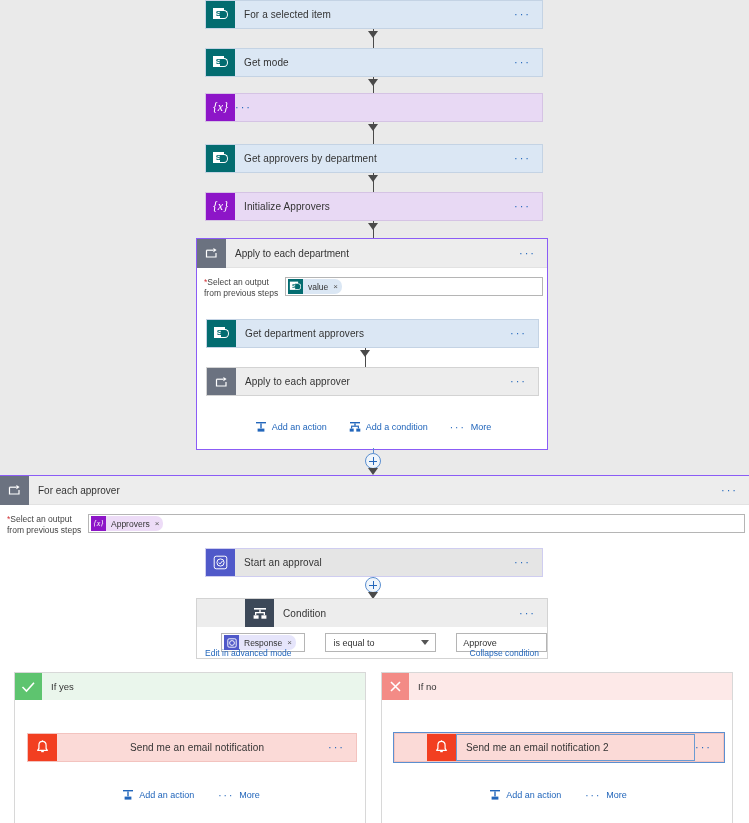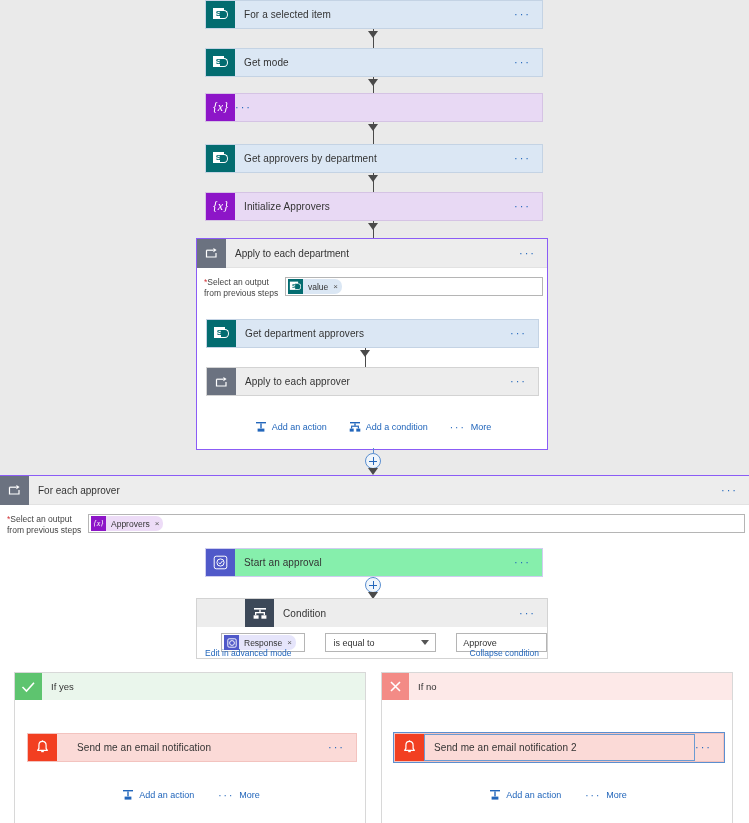--- a/index.html
+++ b/index.html
@@ -35,21 +35,21 @@
     color: #2266bb; font-size: 11px; letter-spacing: 2px; line-height: 1;
   }
 
   
   .t-sharepoint { background: #dbe7f4; border-color: #c4d3e4; }
   .t-sharepoint .ico { background: #036c70; }
   .t-variable  { background: #e8d9f4; border-color: #d5c3e4; }
   .t-variable .ico { background: #8d15c8; }
   .t-loop      { background: #ededed; border-color: #d3d3d3; }
   .t-loop .ico { background: #6b7280; }
-  .t-approval  { background: #86efac; border-color: #cfcdf0; }
+  .t-approval  { background: #e5e5e5; border-color: #cfcdf0; }
   .t-approval .ico { background: #5059c9; }
   .t-condition { background: #ededed; border-color: #d3d3d3; padding-left: 48px; }
   .t-condition .ico { background: #3c4858; }
   .t-notify    { background: #fbdad7; border-color: #f3c3bf; }
   .t-notify .ico { background: #f23f21; }
 
   .card.selected { outline: 1px solid #5b8fd0; outline-offset: 0; }
   .card.selected .title-wrap {
     border: 1px solid #6b9bd2; background: #fbdad7;
   }
@@ -420,21 +420,21 @@
             <span>Approve</span>
           </div>
         </div>
       </div>
     </div>
     <div style="position:absolute;left:205px;top:172px;width:334px;display:flex;justify-content:space-between;">
       <span style="font-size:8.5px;color:#2266bb;cursor:pointer;">Edit in advanced mode</span>
       <span style="font-size:8.5px;color:#2266bb;cursor:pointer;">Collapse condition</span>
     </div>
 
-    <div class="branch b-yes" style="left:14px;top:196px;width:352px;height:152px;position:absolute;">
+    <div class="branch b-yes" style="left:14px;top:196px;width:352px;height:152px;position:absolute;text-align:center;">
       <div class="branch-head">
         <span class="bico">
           <svg width="15" height="12" viewBox="0 0 15 12">
             <path d="M1.5 6 L5.5 10 L13 1.8" fill="none" stroke="#fff" stroke-width="1.6"></path>
           </svg>
         </span>
         <span class="blbl">If yes</span>
       </div>
       <div class="card t-notify" style="position:absolute;left:12px;top:60px;width:330px;gap:11px;">
         <span class="ico">
@@ -465,21 +465,21 @@
 
     <div class="branch b-no" style="left:381px;top:196px;width:352px;height:188px;position:absolute;">
       <div class="branch-head">
         <span class="bico">
           <svg width="13" height="13" viewBox="0 0 13 13">
             <path d="M2 2 L11 11 M11 2 L2 11" fill="none" stroke="#fff" stroke-width="1.6"></path>
           </svg>
         </span>
         <span class="blbl">If no</span>
       </div>
-      <div class="card t-notify selected" style="position:absolute;left:12px;top:60px;width:330px;">
+      <div class="card t-notify selected" style="position:absolute;left:12px;top:60px;width:330px;padding-left:32px;">
         <span class="ico">
           <svg class="gl-bell" viewBox="0 0 13 15">
             <path d="M6.5 1.4 C4.1 1.4 2.9 3.1 2.9 5.2 V8.4 L1.7 10.4 H11.3 L10.1 8.4 V5.2 C10.1 3.1 8.9 1.4 6.5 1.4 Z" fill="none" stroke="#fff" stroke-width="1.2" stroke-linejoin="round"></path>
             <path d="M5.2 11.6 H7.8" fill="none" stroke="#fff" stroke-width="1.2"></path>
             <path d="M6.5 0.4 V1.4" fill="none" stroke="#fff" stroke-width="1.2"></path>
           </svg>
         </span>
         <span class="title title-wrap" style="height:100%;display:flex;align-items:center;padding-left:9px;">Send me an email notification 2</span>
         <span class="ellipsis">···</span>
       </div>

